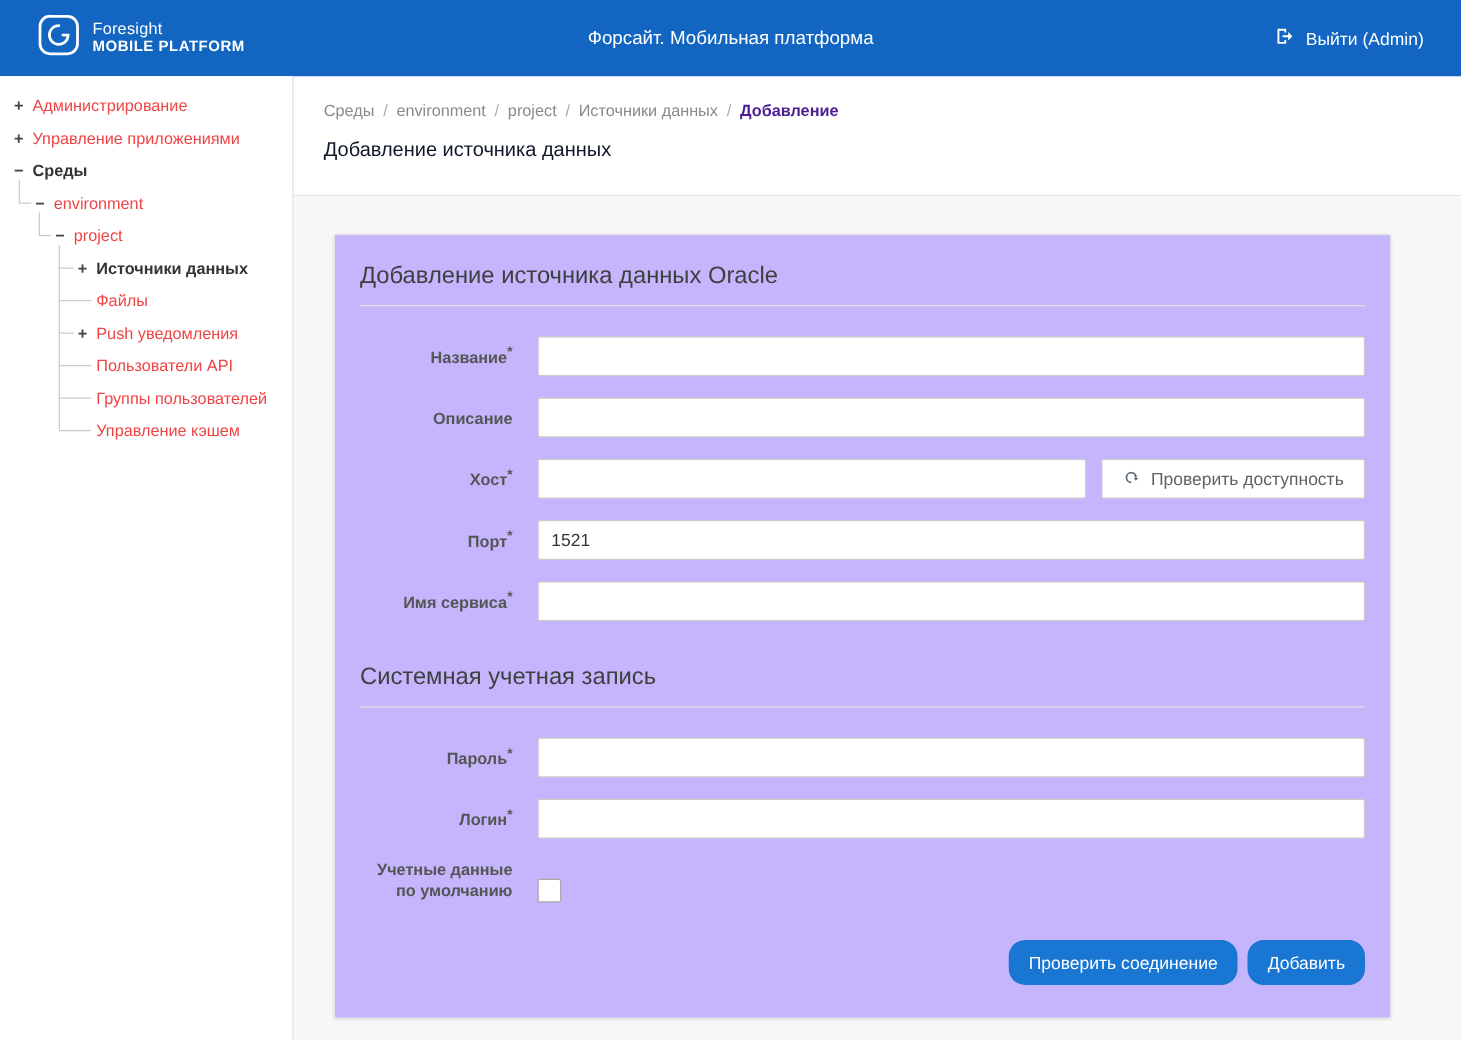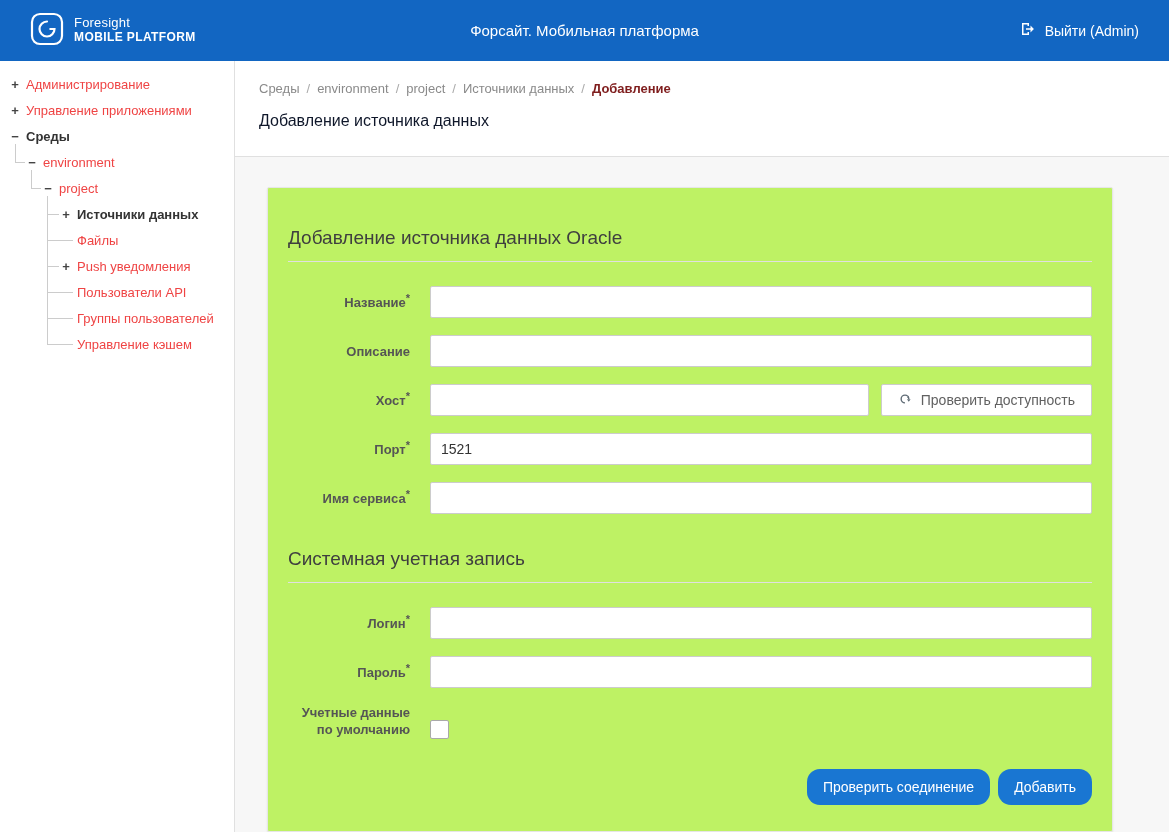--- a/index.html
+++ b/index.html
@@ -73,32 +73,32 @@
   .vline-a { left: 15px; top: 83px;  height: 18px; }
   .vline-b { left: 31px; top: 109px; height: 18px; }
   .vline-c { left: 47px; top: 135px; height: 148px; }
 
   
   .main { flex: 1; display: flex; flex-direction: column; background: #fff; }
   .main-head { padding: 20px 24px 0 24px; background: #fff; }
   .breadcrumb { font-size: 13px; color: #8a8a8a; display: flex; gap: 7px; align-items: center; }
   .breadcrumb .bc-item { cursor: pointer; }
   .breadcrumb .bc-sep { color: #aaa; }
-  .breadcrumb .bc-current { font-weight: 700; color: #7f1d1d; cursor: default; }
+  .breadcrumb .bc-current { font-weight: 700; color: #4c1d95; cursor: default; }
   .page-title { margin-top: 16px; font-size: 16px; font-weight: 400; color: #0f172a; padding-bottom: 26px; }
   .main-divider { height: 1px; background: #e0e0e0; }
   .main-body { flex: 1; background: #f7f7f7; padding: 30px 56px 34px 32px; overflow: hidden; }
 
   
   .card {
-    background: #bef264;
+    background: #c4b5fd;
     border: 1px solid #e6e6e6;
     box-shadow: 0 1px 2px rgba(0,0,0,.08);
     border-radius: 2px;
-    padding: 39px 20px 26px 20px;
+    padding: 22px 20px 26px 20px;
   }
   .section-title {
     font-size: 19px;
     font-weight: 400;
     color: #3f3f3f;
     padding-bottom: 12px;
     border-bottom: 1px solid #e0e0e0;
     margin-bottom: 24px;
   }
   .section-title.second { margin-top: 34px; }
@@ -304,27 +304,27 @@
         </div>
 
         <div class="frow">
           <div class="flabel"><span>Имя сервиса</span><sup>*</sup></div>
           <input class="finput" type="text" value="" style="">
         </div>
 
         <div class="section-title second">Системная учетная запись</div>
 
         <div class="frow">
-          <div class="flabel"><span>Логин</span><sup>*</sup></div>
-          <input class="finput" type="text" value="" style="">
-        </div>
-
-        <div class="frow">
           <div class="flabel"><span>Пароль</span><sup>*</sup></div>
           <input class="finput" type="password" value="" style="">
+        </div>
+
+        <div class="frow">
+          <div class="flabel"><span>Логин</span><sup>*</sup></div>
+          <input class="finput" type="text" value="" style="">
         </div>
 
         <div class="frow top">
           <div class="flabel">Учетные данные по умолчанию</div>
           <input class="checkbox" type="checkbox" style="">
         </div>
 
         <div class="actions">
           <button class="btn-primary">Проверить соединение</button>
           <button class="btn-primary">Добавить</button>

